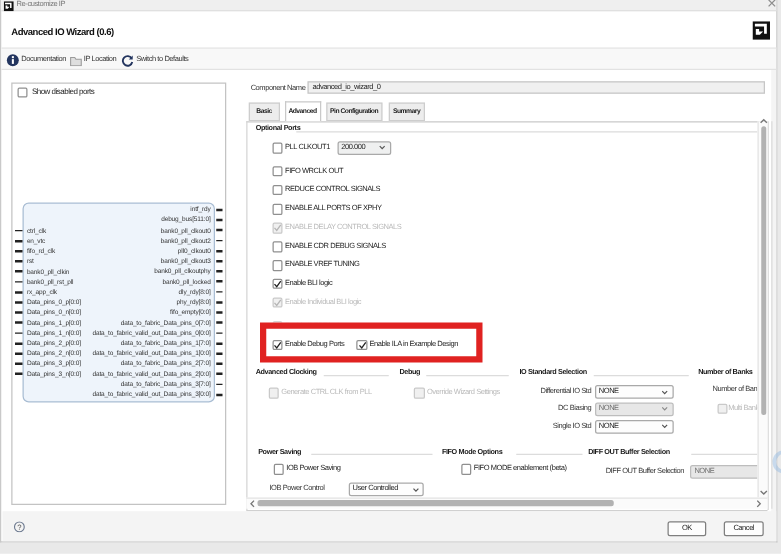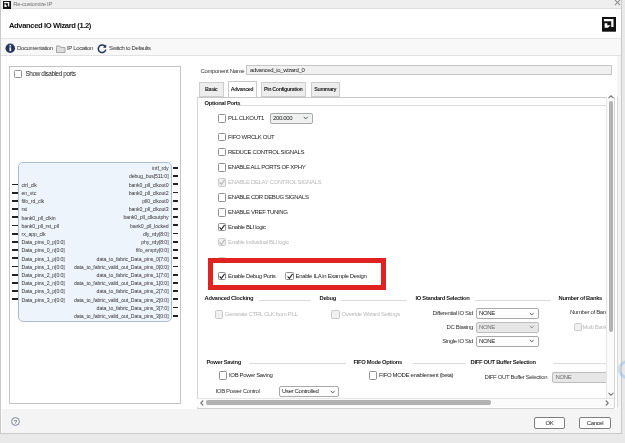--- a/index.html
+++ b/index.html
@@ -23,21 +23,21 @@
 <div style="position:absolute;left:0;top:0;width:622px;height:9px;background:#efefef;border-bottom:1px solid #e0e0e0;"></div>
 <svg style="position:absolute;left:2px;top:0.5px;" width="8" height="8" viewBox="0 0 100 100">
 <rect width="100" height="100" fill="#111"></rect>
 <path d="M13 14 H78 V68 H63 V29 H13 Z" fill="#fff"></path>
 <path d="M18 42 L36 42 L36 56 L58 56 L40 74 L18 74 Z" fill="#fff"></path>
 </svg>
 <div class="t" style="left:12.3px;top:0.8px;color:#757575;">Re-customize IP</div>
 <svg style="position:absolute;left:613px;top:-1px;" width="7" height="7" viewBox="0 0 8 8">
         <path d="M1 1L7 7M7 1L1 7" stroke="#8e8e8e" stroke-width="1.2"></path>
       </svg>
-<div class="t b" style="left:8px;top:21.7px;font-size:7.6px;line-height:8.6px;letter-spacing:-0.38px;color:#111;">Advanced IO Wizard (1.2)</div>
+<div class="t b" style="left:8px;top:21.7px;font-size:7.6px;line-height:8.6px;letter-spacing:-0.38px;color:#111;">Advanced IO Wizard (0.6)</div>
 <div style="position:absolute;left:0;top:38px;width:622px;height:18px;background:#f8f8f8;border-top:1px solid #e5e5e5;border-bottom:1px solid #e2e2e2;"></div>
 <svg style="position:absolute;left:4px;top:43px;" width="10.5" height="10.5" viewBox="0 0 11 11">
         <circle cx="5.5" cy="5.5" r="5" fill="#23355f"></circle>
         <rect x="4.7" y="4.5" width="1.7" height="4" fill="#fff"></rect>
         <rect x="4.7" y="2" width="1.7" height="1.7" fill="#fff"></rect>
       </svg>
 <div class="t" style="left:16px;top:45.1px;color:#333;">Documentation</div>
 <svg style="position:absolute;left:55px;top:44.5px;" width="9.5" height="8.5" viewBox="0 0 10 9">
         <path d="M0.5 2.5 V8 H9.5 V2.5 H5 L4 1 H0.5 Z" fill="#dedede" stroke="#9a9a9a" stroke-width="0.9"></path>
       </svg>

